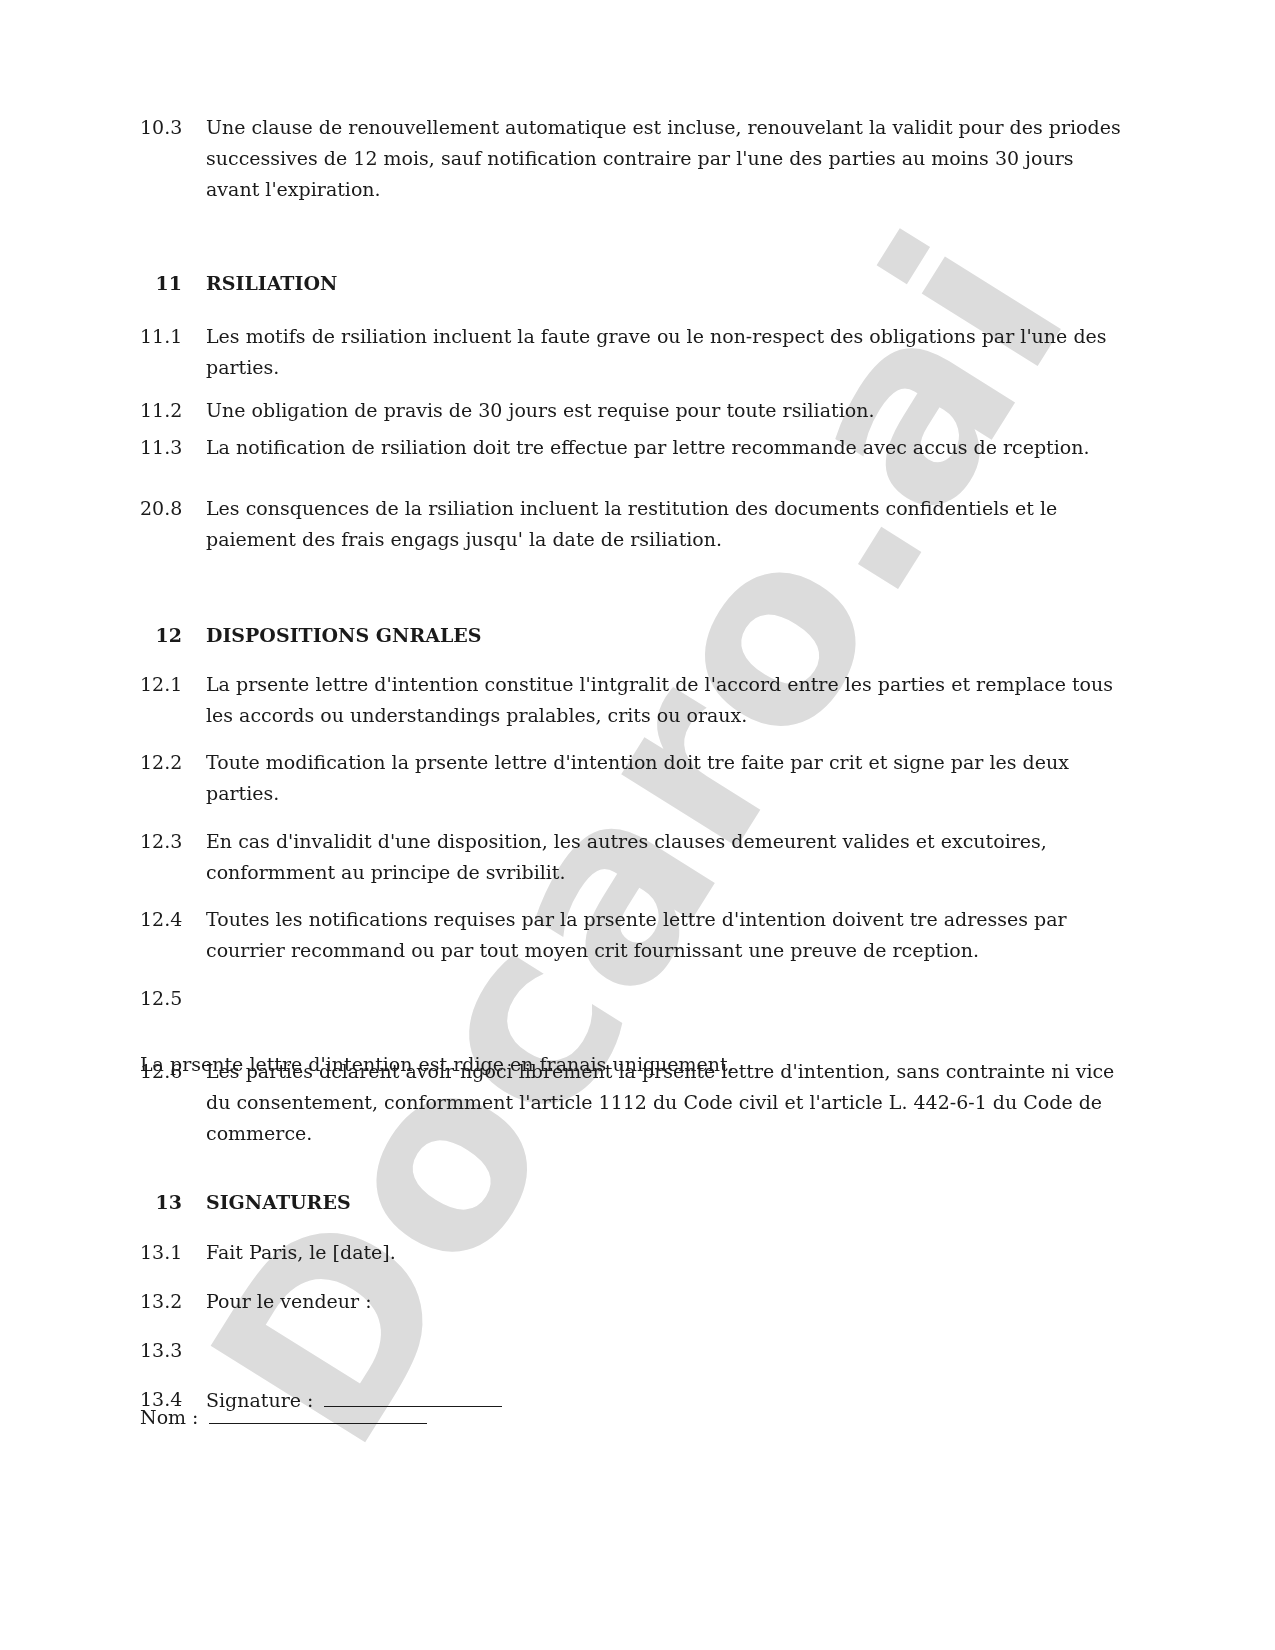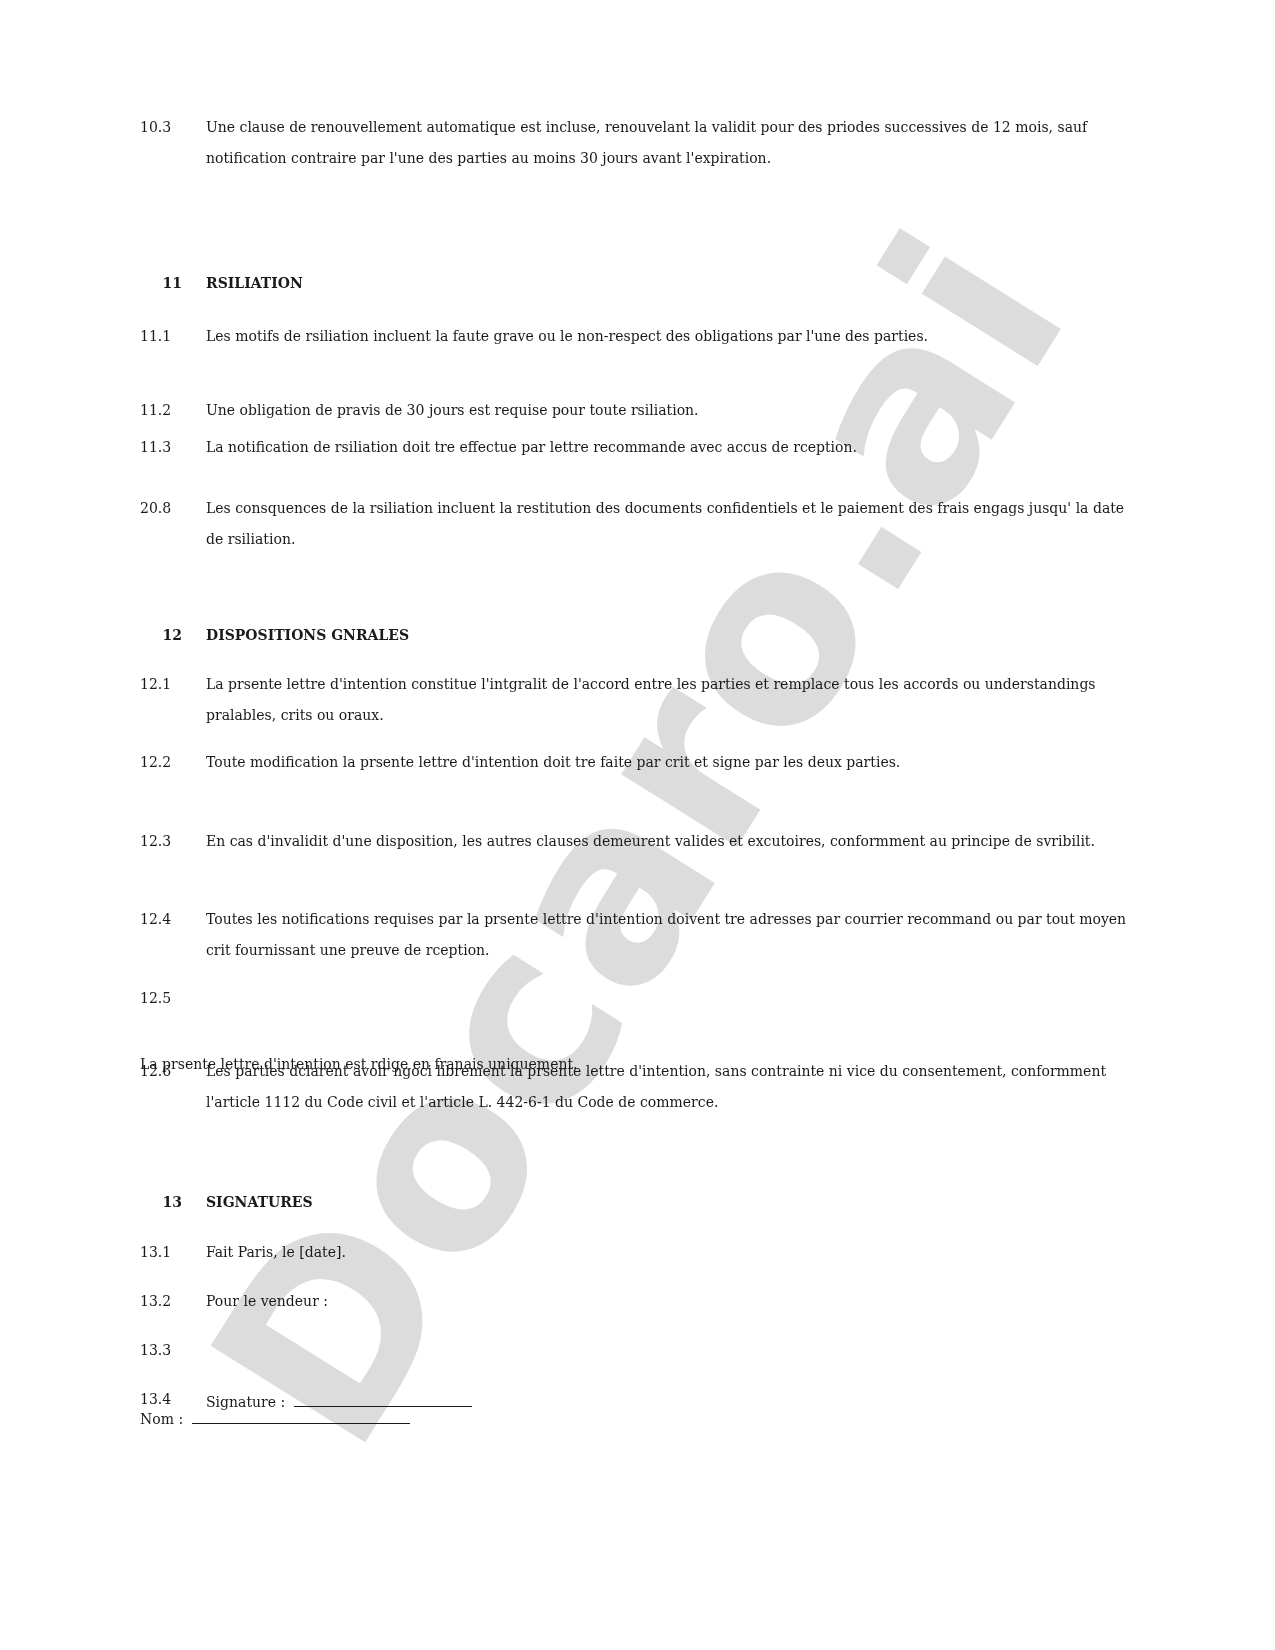--- a/index.html
+++ b/index.html
@@ -39,21 +39,21 @@
       position: absolute;
       left: 0; top: 0;
       width: 1275px; height: 1650px;
       z-index: 1;
     }
     .item {
       position: absolute;
       left: 140px;
       width: 990px;
       display: flex;
-      font-size: 14px;
+      font-size: 19px;
       line-height: 31px;
     }
     .num {
       width: 66px;
       flex: 0 0 66px;
       text-align: left;
     }
     .text {
       flex: 1;
     }

